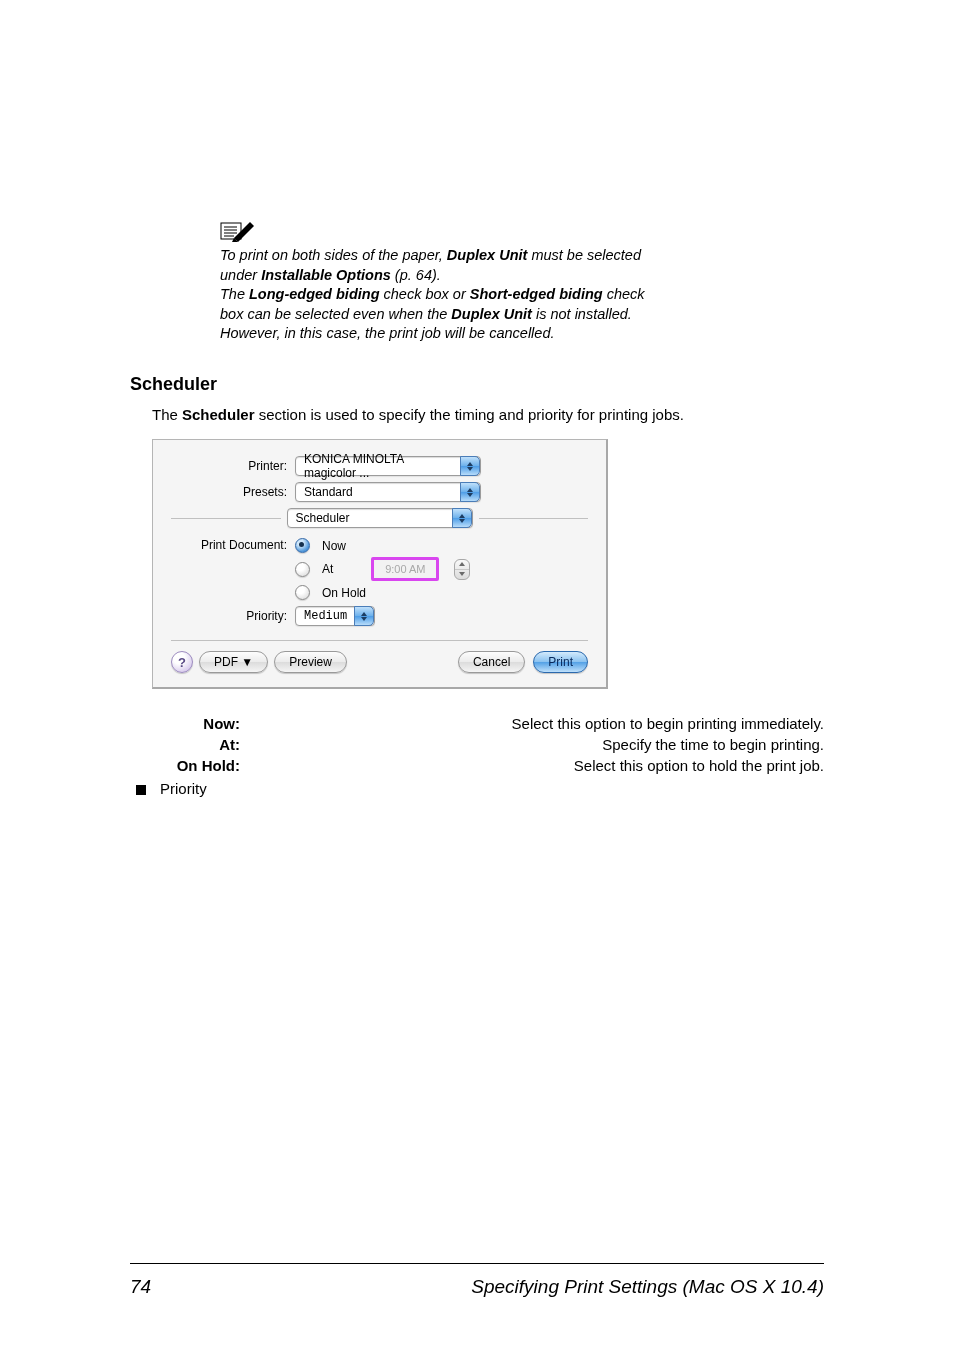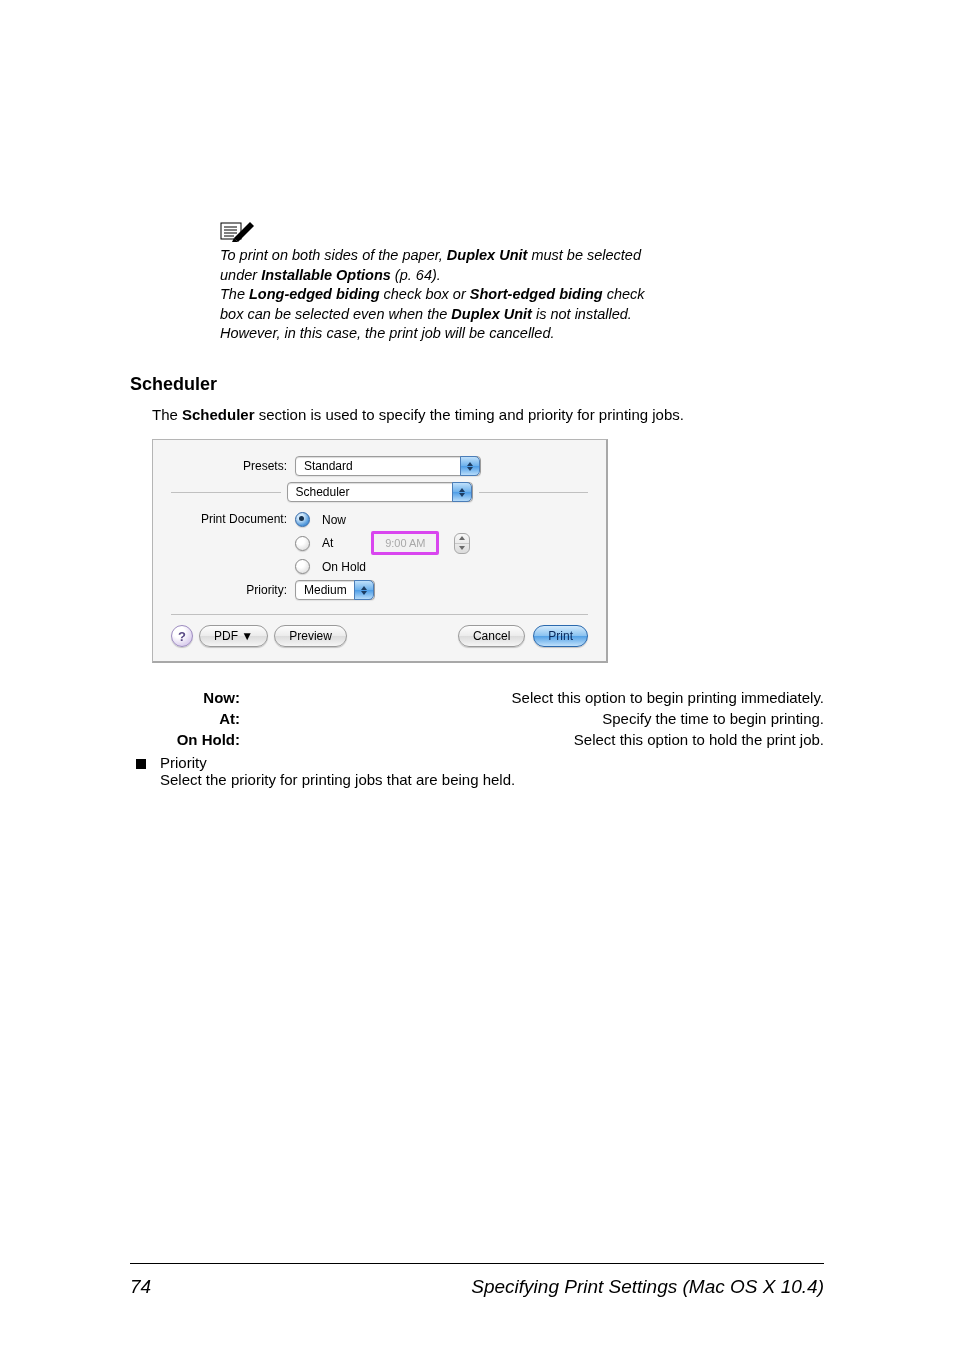--- a/index.html
+++ b/index.html
@@ -80,21 +80,21 @@
     width: 186px;
     height: 20px;
     background: #fff;
     border: 1px solid #9c9c9c;
     border-radius: 4px;
     box-shadow: 0 1px 1px rgba(0,0,0,0.15) inset, 0 1px 1px rgba(0,0,0,0.08);
     position: relative;
     padding: 0 24px 0 8px;
     box-sizing: border-box;
   }
-  .popup-small { width: 80px; }
+  .popup-small { width: 80px; font-family: Liberation Mono, monospace; }
   .popup-cap {
     position: absolute;
     right: 0;
     top: -1px;
     bottom: -1px;
     width: 18px;
     background: linear-gradient(#bfe0fb, #6fb2ec 48%, #4f9ee7 52%, #b7dcfa);
     border: 1px solid #4a7db8;
     border-radius: 0 5px 5px 0;
     display: flex;
@@ -298,20 +298,30 @@
 
   <div class="section-heading">Scheduler</div>
 
   <div class="body-para">
     <span>The </span><b>Scheduler</b><span> section is used to specify the timing and priority for printing jobs.</span>
   </div>
 
   <div class="dialog-wrap">
     <div class="dialog">
 
+      <div class="row">
+        <div class="row-label">Printer:</div>
+        <div class="popup">
+          <span>KONICA MINOLTA magicolor ...</span>
+          <span class="popup-cap">
+              <span class="arrow-up"></span>
+              <span class="arrow-down"></span>
+            </span>
+        </div>
+      </div>
 
       <div class="row">
         <div class="row-label">Presets:</div>
         <div class="popup">
           <span>Standard</span>
           <span class="popup-cap">
               <span class="arrow-up"></span>
               <span class="arrow-down"></span>
             </span>
         </div>
@@ -394,21 +404,20 @@
       <span class="def-desc">Specify the time to begin printing.</span>
     </div>
     <div class="def-row">
       <span class="def-term">On Hold:</span>
       <span class="def-desc">Select this option to hold the print job.</span>
     </div>
     <div class="bullet-row" style="margin-top:6px;">
       <span class="bullet-square"></span>
       <div>
         <div>Priority</div>
-        <div>Select the priority for printing jobs that are being held.</div>
       </div>
     </div>
   </div>
 
 </div>
 
 <div class="footer-rule"></div>
 <div class="footer-pageno">74</div>
 <div class="footer-title">Specifying Print Settings (Mac OS X 10.4)</div>
 

